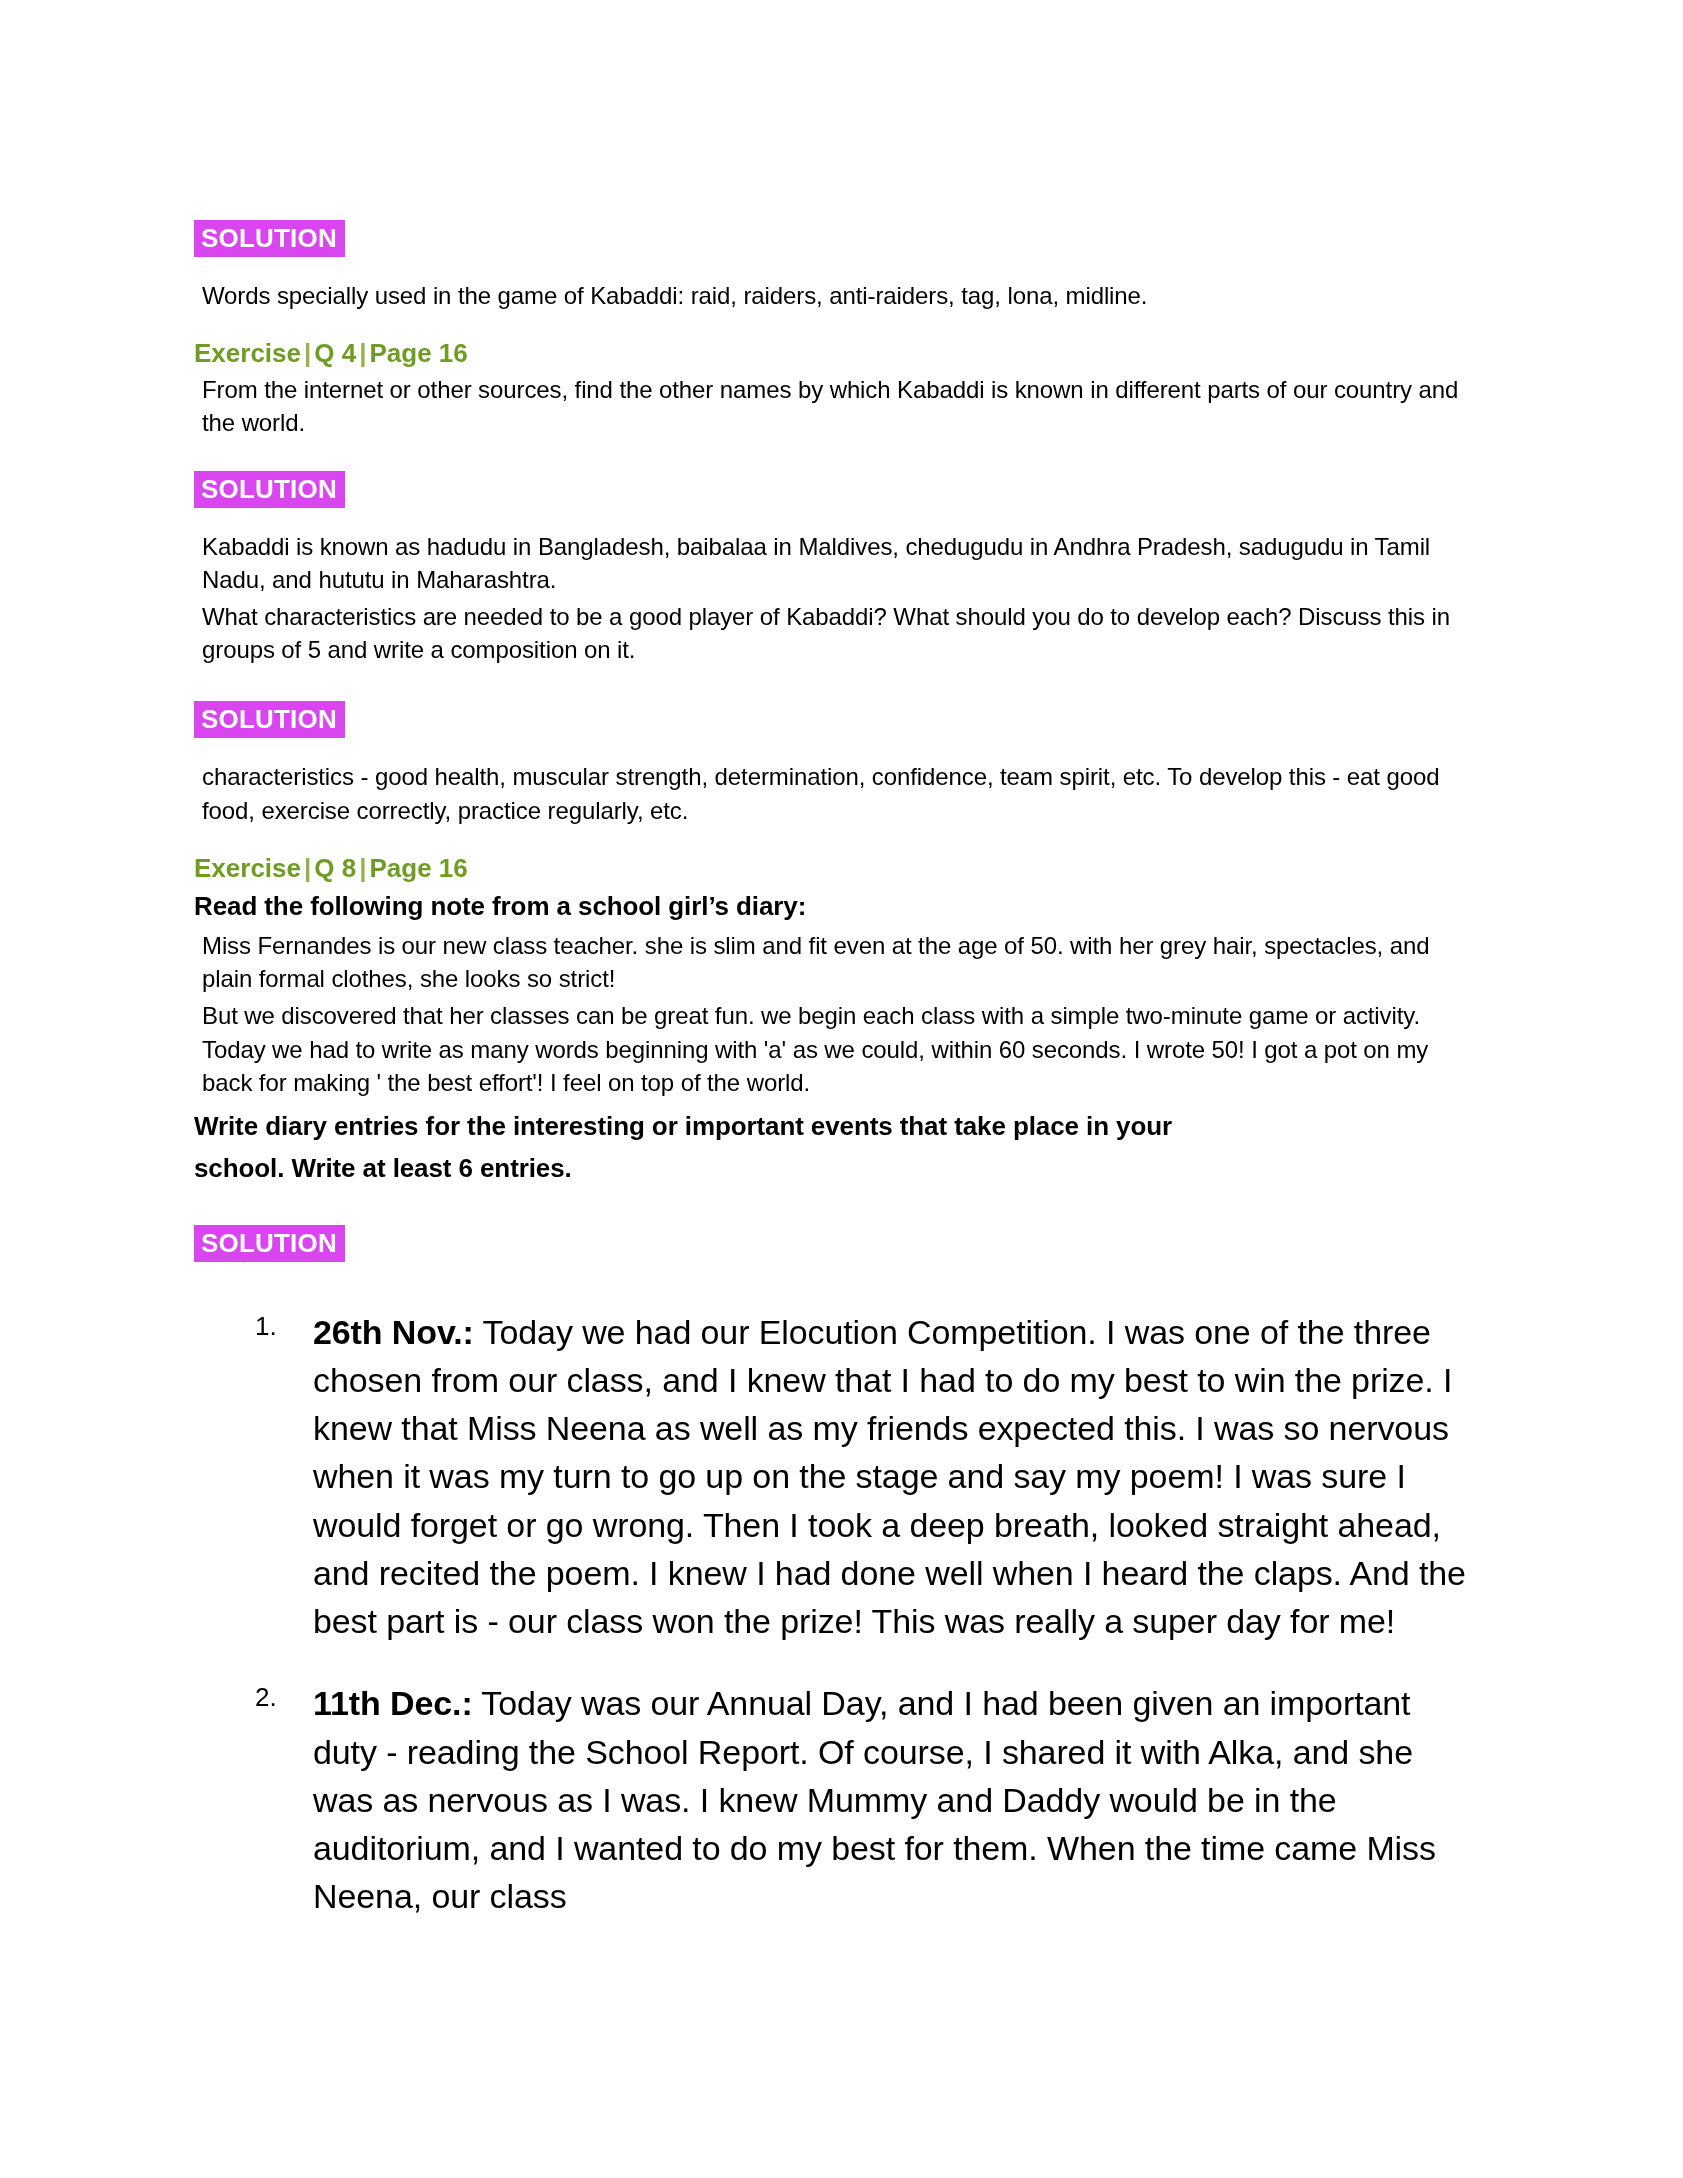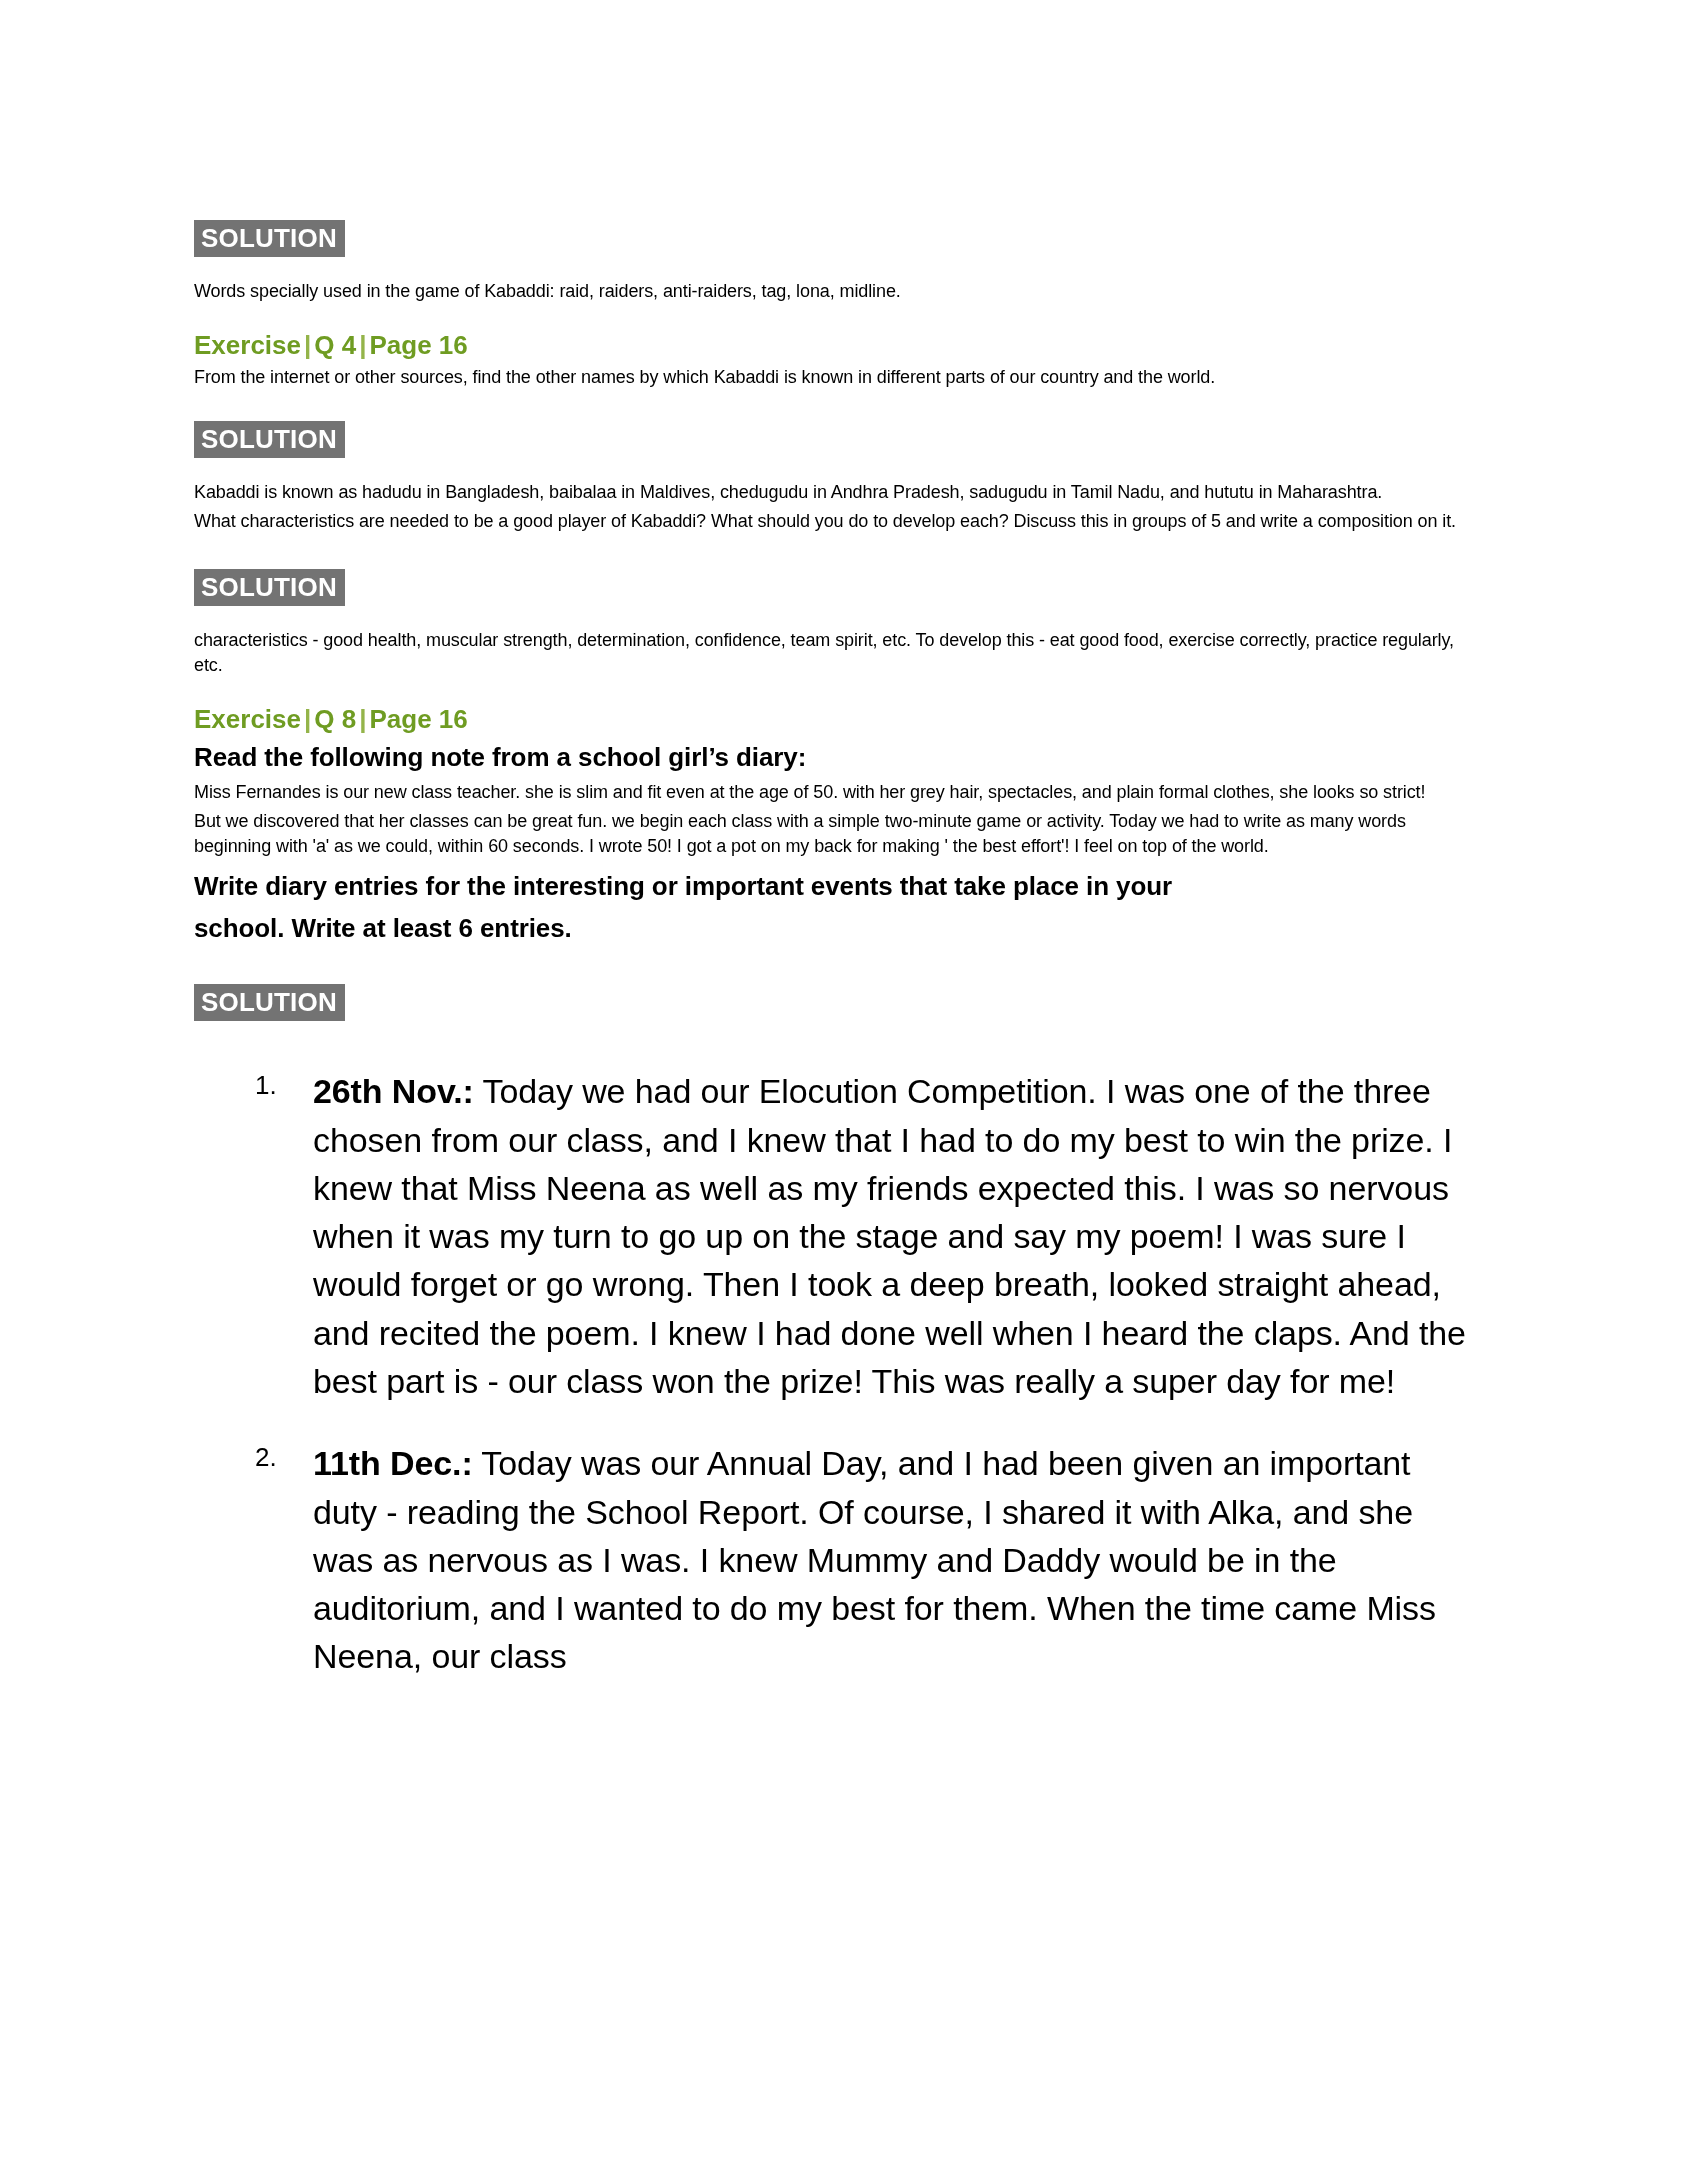--- a/index.html
+++ b/index.html
@@ -22,21 +22,21 @@
   .content {
     position: absolute;
     left: 194px;
     top: 220px;
     width: 1283px;
   }
 
   
   .solution-badge {
     display: inline-block;
-    background: #737373;
+    background: #d946ef;
     color: #ffffff;
     font-weight: bold;
     font-size: 26px;
     line-height: 1.0;
     letter-spacing: 0.2px;
     padding: 5px 8px 6px 7px;
     margin: 0;
   }
   .sol-wrap { margin: 0 0 0 0; }
   .sol-wrap.t1 { margin-top: 0px; }
@@ -53,23 +53,23 @@
     margin: 26px 0 0 0;
   }
   .ex-header .sep {
     color: #94b44a;
     font-weight: bold;
     padding: 0 3px;
   }
 
   
   .para {
-    font-size: 18px;
+    font-size: 24px;
     line-height: 1.38;
-    margin: 14px 0 0 0;
+    margin: 14px 0 0 8px;
     letter-spacing: -0.1px;
   }
   .para.tight { margin-top: 4px; }
   .para.after-badge { margin-top: 22px; }
   .bold-line {
     font-size: 26px;
     font-weight: bold;
     line-height: 1.38;
     margin: 6px 0 0 0;
     letter-spacing: -0.1px;

